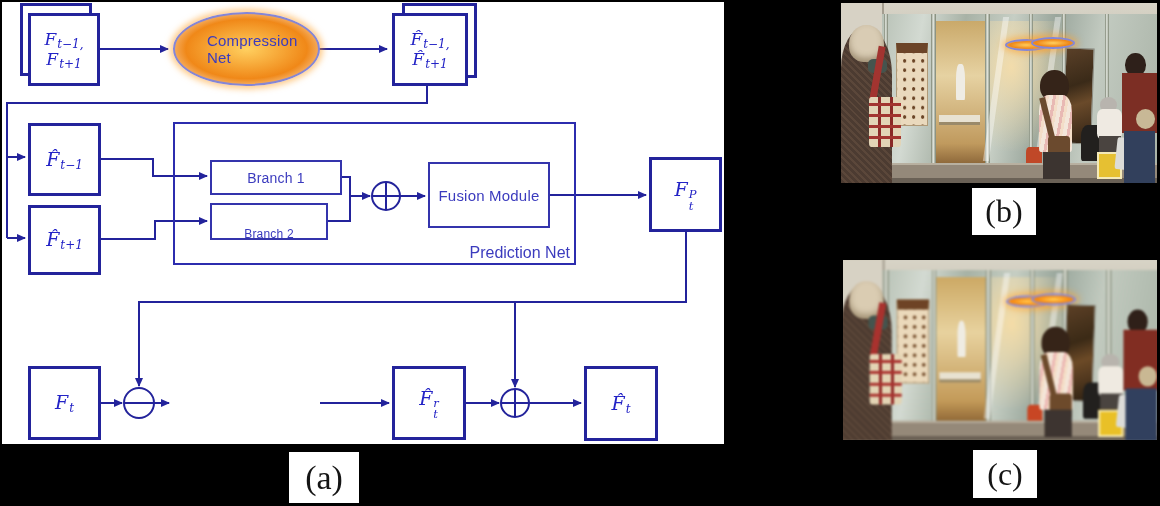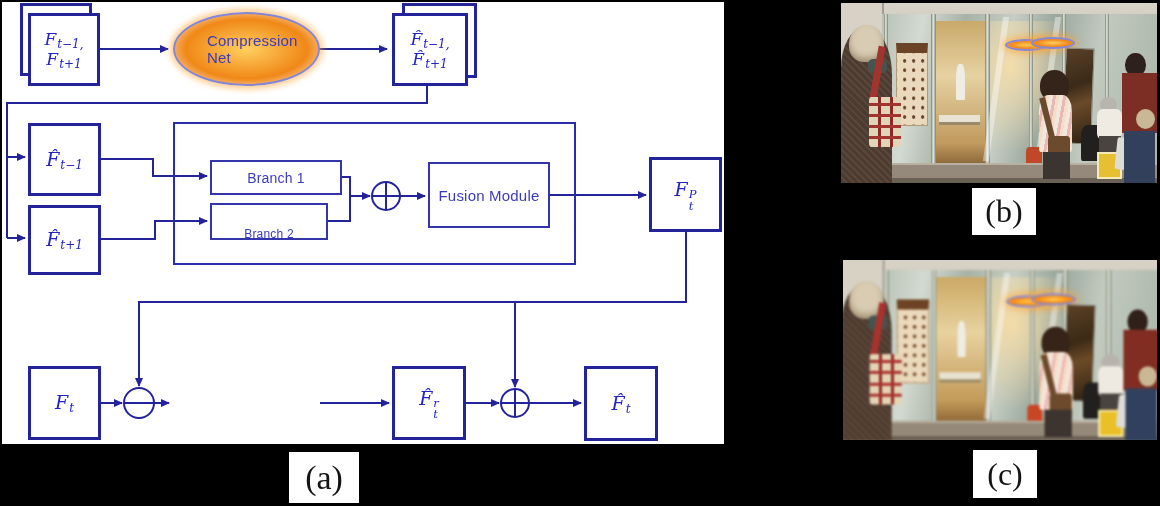--- a/index.html
+++ b/index.html
@@ -135,20 +135,21 @@
           <path d="M122 401 H152"></path>
         </g>
         <g>
           <circle cx="513" cy="401" r="14" fill="#fff"></circle>
           <path d="M499 401 H527 M513 387 V415"></path>
         </g>
       </g>
     </svg>
 
     <div class="bigbox" style="left:171px;top:120px;width:403px;height:143px;"></div>
+    <div class="floatlabel" style="left:420px;top:242px;width:148px;">Prediction Net</div>
 
     <div class="node thick" style="left:18px;top:1px;width:72px;height:73px;"></div>
     <div class="node thick stackfront" style="left:26px;top:11px;width:72px;height:73px;">
       <span class="math-line">
           <span class="mbase">F</span>
           <span class="msub">t−1,</span>
         </span>
       <span class="math-line">
           <span class="mbase">F</span>
           <span class="msub">t+1</span>

